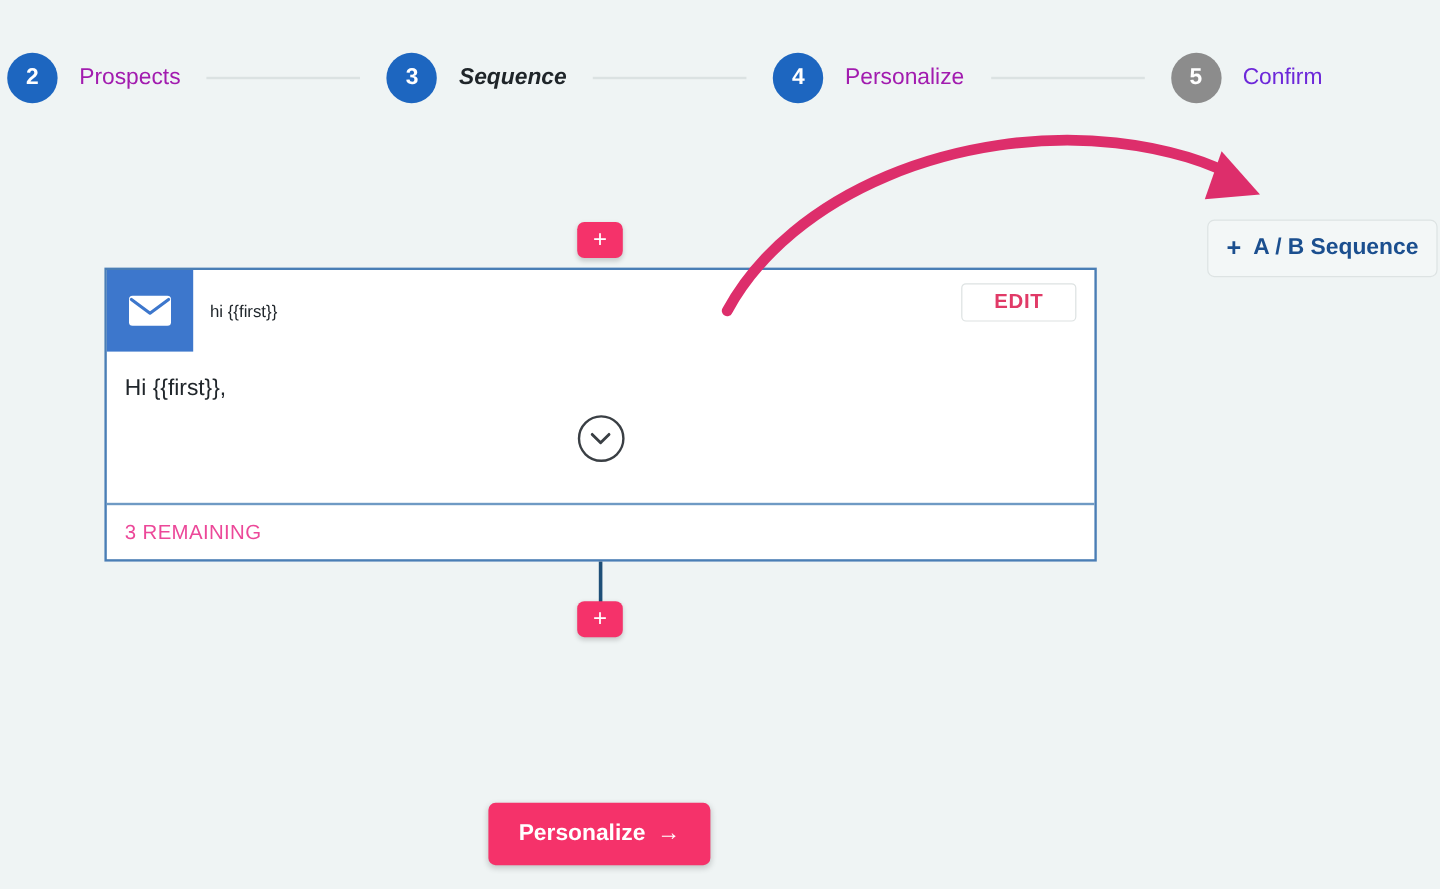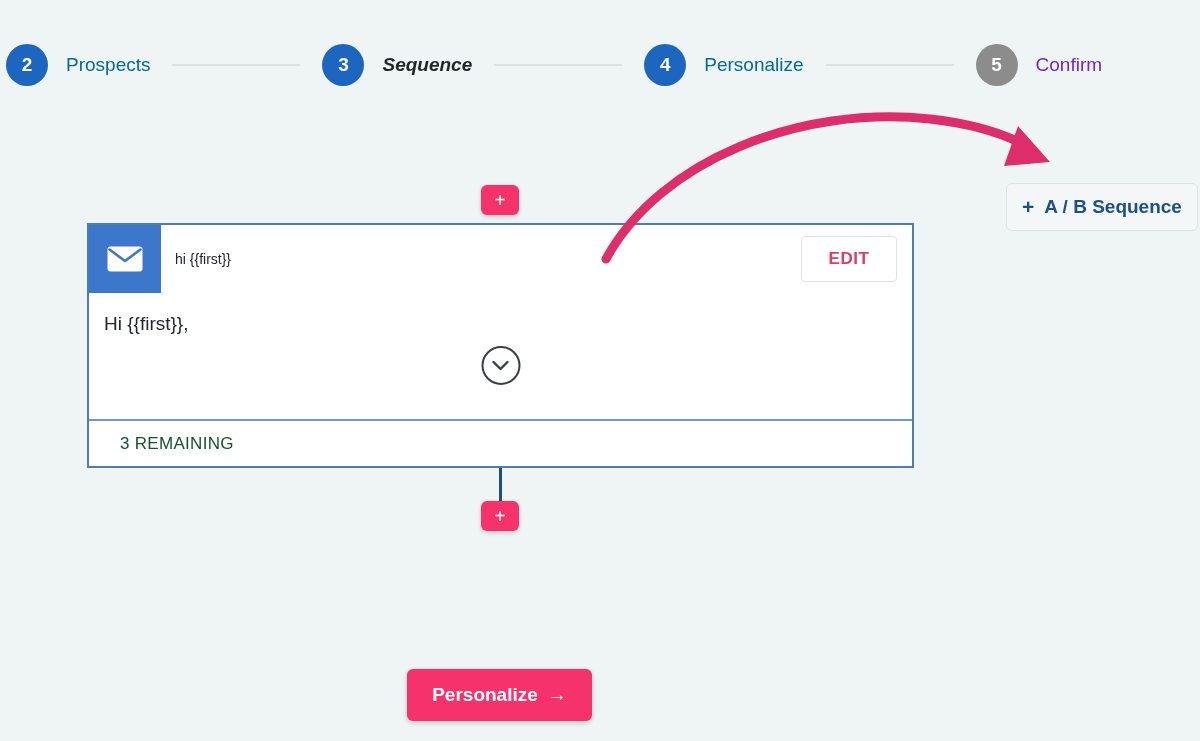--- a/index.html
+++ b/index.html
@@ -42,21 +42,21 @@
     align-items: center;
     justify-content: center;
     flex: 0 0 auto;
   }
   .step-circle.inactive {
     background: #8c8c8c;
   }
   .step-label {
     margin-left: 18px;
     font-size: 19px;
-    color: #0369a1;
+    color: #a21caf;
     white-space: nowrap;
   }
   .step-label.current {
     font-weight: bold;
     color: #1f2529;
     font-style: italic;
   }
   .step-label.inactive {
     color: #6d28d9;
   }
@@ -133,21 +133,21 @@
     margin-left: 14px;
     font-size: 14px;
     color: #20262b;
     white-space: nowrap;
   }
   .edit-btn {
     position: absolute;
     right: 15px;
     top: 11px;
     width: 96px;
-    height: 46px;
+    height: 32px;
     background: #ffffff;
     border: 1px solid #dde2e2;
     border-radius: 4px;
     color: #e13a67;
     font-size: 17px;
     font-weight: bold;
     letter-spacing: 0.6px;
     cursor: pointer;
     font-family: "Liberation Sans", sans-serif;
   }
@@ -183,23 +183,22 @@
   }
   .card-footer {
     height: 45px;
     display: flex;
     align-items: center;
     padding-left: 15px;
     box-sizing: border-box;
   }
   .remaining-text {
     font-size: 17px;
-    color: #14532d;
+    color: #ec4899;
     letter-spacing: 0.3px;
-    margin-left: 16px;
   }
 
   
   .ab-btn {
     position: absolute;
     left: 1006px;
     top: 183px;
     width: 192px;
     height: 48px;
     background: #f3f7f7;

